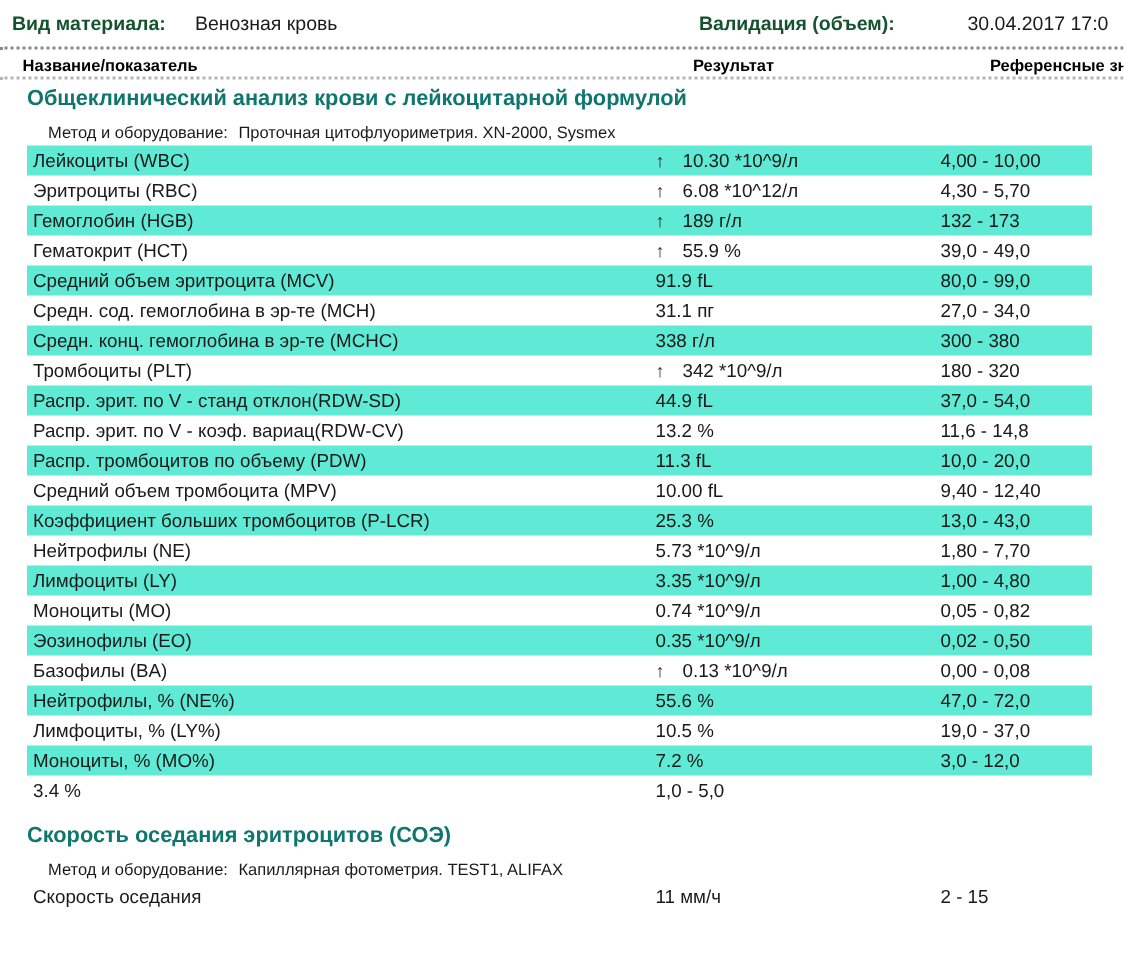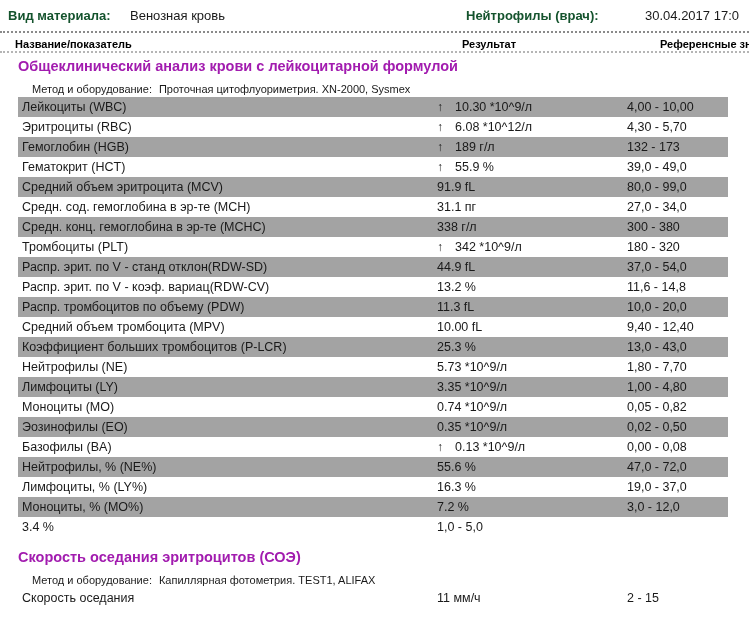--- a/index.html
+++ b/index.html
@@ -19,44 +19,44 @@
   .material-value { left:130px; }
   .validation-label { left:466px; }
   .validation-value { left:645px; }
   
   .col-headers { position:relative; height:20px; border-bottom:2px dotted #b5b5b5; }
   .col-h { position:absolute; top:5px; font-size:11px; font-weight:bold; color:#000; white-space:nowrap; }
   .col-h-name { left:15px; }
   .col-h-result { left:462px; }
   .col-h-ref { left:660px; }
   
-  .sec-title { margin:5px 0 0 18px; font-size:14.5px; font-weight:bold; color:#a21caf; white-space:nowrap; }
+  .sec-title { margin:5px 0 0 18px; font-size:14.5px; font-weight:bold; color:#0f766e; white-space:nowrap; }
   .method-line { margin:9px 0 0 8px; font-size:11px; white-space:nowrap;padding-left:24px; }
   .method-line .m-label { margin-right:7px; }
   .rows { margin:2px 21px 0 18px; }
   .row {
     display:grid;
     grid-template-columns:415px 190px 1fr;
     height:20px; line-height:20px;
     padding-left:4px;
     font-size:12.5px;
     white-space:nowrap;
   }
-  .row.shaded { background:#a3a3a3; }
+  .row.shaded { background:#5eead4; }
   .cell-name { overflow:hidden; }
   .flag { display:inline-block; width:18px; font-size:12px; }
   .sec2 .sec-title { margin-top:12px; }
 </style>
 </head>
 <body>
 
 <div class="top-area">
   <span class="meta-label material-label">Вид материала:</span>
   <span class="meta-value material-value">Венозная кровь</span>
-  <span class="meta-label validation-label">Нейтрофилы (врач):</span>
+  <span class="meta-label validation-label">Валидация (объем):</span>
   <span class="meta-value validation-value">30.04.2017  17:0</span>
 </div>
 
 <div class="col-headers">
   <span class="col-h col-h-name">Название/показатель</span>
   <span class="col-h col-h-result">Результат</span>
   <span class="col-h col-h-ref">Референсные значени</span>
 </div>
 
 <div id="report-body">
@@ -175,21 +175,21 @@
   </div>
 
   <div class="row shaded">
     <span class="cell-name">Нейтрофилы, % (NE%)</span>
     <span class="cell-result"><span class="val">55.6 %</span></span>
     <span class="cell-ref">47,0 - 72,0</span>
   </div>
 
   <div class="row">
     <span class="cell-name">Лимфоциты, % (LY%)</span>
-    <span class="cell-result"><span class="val">16.3 %</span></span>
+    <span class="cell-result"><span class="val">10.5 %</span></span>
     <span class="cell-ref">19,0 - 37,0</span>
   </div>
 
   <div class="row shaded">
     <span class="cell-name">Моноциты, % (MO%)</span>
     <span class="cell-result"><span class="val">7.2 %</span></span>
     <span class="cell-ref">3,0 - 12,0</span>
   </div>
 
   <div class="row">

